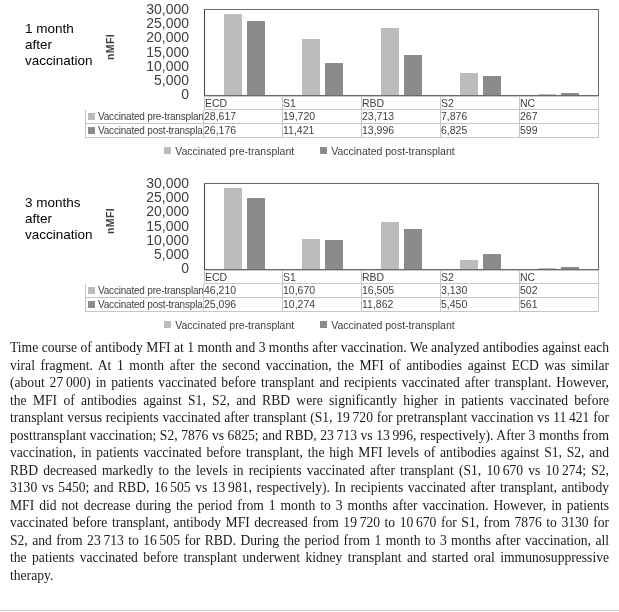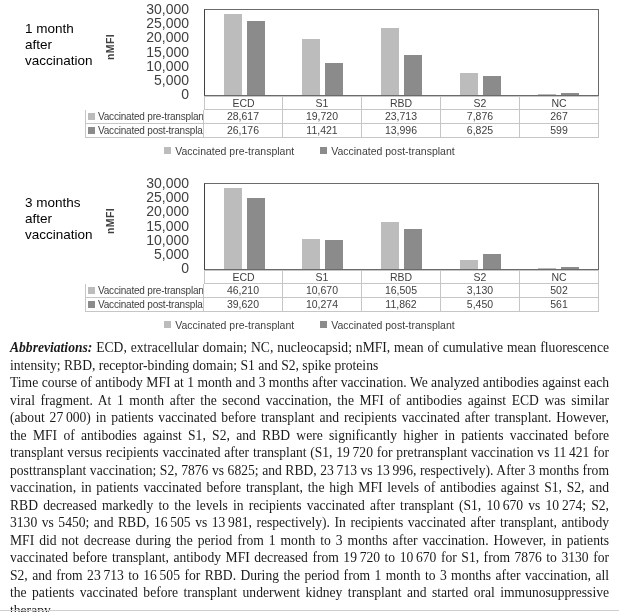--- a/index.html
+++ b/index.html
@@ -22,21 +22,21 @@
   .spacer{width:11px;}
   .plot{width:395px;box-sizing:border-box;background:#fff;
         border:1px solid #6a6a6a;border-left:1.5px solid #404040;
         display:flex;align-items:flex-end;}
   .bargroup{flex:1;display:flex;justify-content:center;align-items:flex-end;gap:5px;}
   .bar{width:18px;}
 
   
   .dtable{display:grid;grid-template-columns:119px repeat(5,79px);
           margin-left:85px;font-size:10.5px;color:#3f3f3f;}
-  .cell{height:14px;line-height:13px;box-sizing:border-box;text-align:center;
+  .cell{height:14px;line-height:13px;box-sizing:border-box;
         border-right:1px solid #c6c6c6;border-bottom:1px solid #c6c6c6;overflow:hidden;}
   .cell.head{border-top:1px solid #c6c6c6;}
   .cell.lb{border-left:1px solid #c6c6c6;}
   .cell.corner{border:none;}
   .cell.label{display:flex;align-items:center;justify-content:flex-start;gap:3px;
               padding-left:2px;text-align:left;font-size:10px;letter-spacing:-0.2px;white-space:nowrap;}
   .sw{width:7px;height:7px;display:inline-block;flex:0 0 auto;}
 
   
   .legend{margin-top:6px;height:13px;display:flex;justify-content:center;gap:26px;
@@ -193,37 +193,36 @@
         </div>
         <div class="cell">46,210</div>
         <div class="cell">10,670</div>
         <div class="cell">16,505</div>
         <div class="cell">3,130</div>
         <div class="cell">502</div>
         <div class="cell label lb">
           <div class="sw" style="background: rgb(139, 139, 139);"></div>
           <div class="">Vaccinated post-transplant</div>
         </div>
-        <div class="cell">39,620</div>
+        <div class="cell">25,096</div>
         <div class="cell">10,274</div>
         <div class="cell">11,862</div>
         <div class="cell">5,450</div>
         <div class="cell">561</div>
       </div>
     <div class="legend">
       <span class="li">
         <span class="sw pre" style="background: rgb(188, 188, 188);"></span>
         <span>Vaccinated pre-transplant</span>
       </span>
       <span class="li">
         <span class="sw post" style="background: rgb(139, 139, 139);"></span>
         <span>Vaccinated post-transplant</span>
       </span>
     </div>
   </div>
 
   <div class="caption">
-    <p><span class="abbr-label">Abbreviations:</span> <span>ECD, extracellular domain; NC, nucleocapsid; nMFI, mean of cumulative mean fluorescence intensity; RBD, receptor-binding domain; S1 and S2, spike proteins</span></p>
     <p>Time course of antibody MFI at 1 month and 3 months after vaccination. We analyzed antibodies against each viral fragment. At 1 month after the second vaccination, the MFI of antibodies against ECD was similar (about 27 000) in patients vaccinated before transplant and recipients vaccinated after transplant. However, the MFI of antibodies against S1, S2, and RBD were significantly higher in patients vaccinated before transplant versus recipients vaccinated after transplant (S1, 19 720 for pretransplant vaccination vs 11 421 for posttransplant vaccination; S2, 7876 vs 6825; and RBD, 23 713 vs 13 996, respectively). After 3 months from vaccination, in patients vaccinated before transplant, the high MFI levels of antibodies against S1, S2, and RBD decreased markedly to the levels in recipients vaccinated after transplant (S1, 10 670 vs 10 274; S2, 3130 vs 5450; and RBD, 16 505 vs 13 981, respectively). In recipients vaccinated after transplant, antibody MFI did not decrease during the period from 1 month to 3 months after vaccination. However, in patients vaccinated before transplant, antibody MFI decreased from 19 720 to 10 670 for S1, from 7876 to 3130 for S2, and from 23 713 to 16 505 for RBD. During the period from 1 month to 3 months after vaccination, all the patients vaccinated before transplant underwent kidney transplant and started oral immunosuppressive therapy.</p>
   </div>
 
   <div class="hairline"></div>
 </div>
 
 </body></html>

